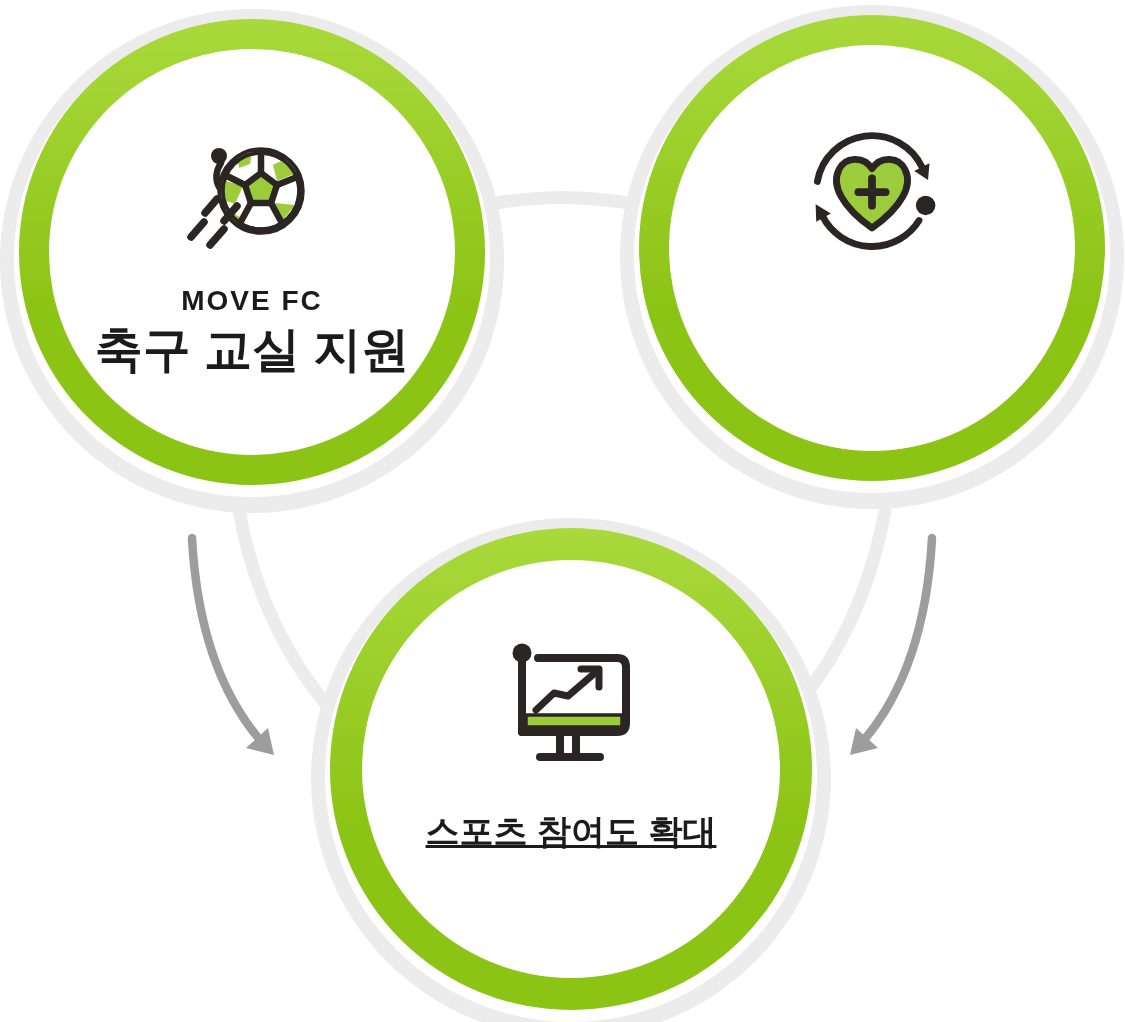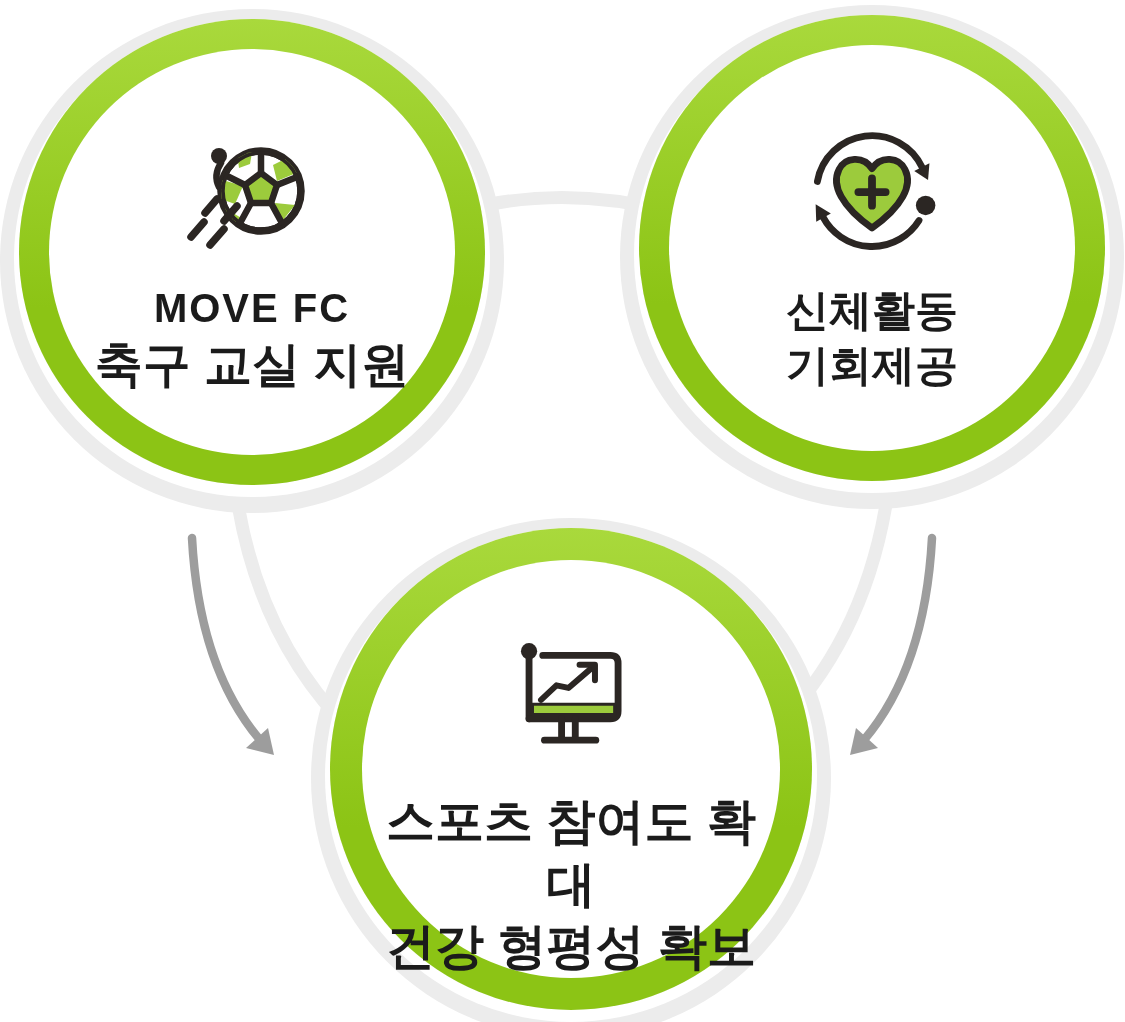--- a/index.html
+++ b/index.html
@@ -27,24 +27,24 @@
   .n3{left:330px;top:528px;width:482px;height:482px;}
   .n3 .node-inner{inset:32px;}
 
   .n1 .icon{margin-top:82px;}
   .n2 .icon{margin-top:74px;}
   .n3 .icon{margin-top:80px;}
   .label{color:var(--text);font-weight:800;line-height:1.28;}
   .n1 .label{margin-top:2px;}
   .n2 .label{margin-top:14px;}
   .n3 .label{margin-top:30px;}
-  .latin{font-size:40px;font-weight:800;letter-spacing:2px;}
+  .latin{font-size:28px;font-weight:800;letter-spacing:2px;}
   .kor{font-size:48px;}
   .n2 .kor{font-size:43px;}
-  .n3 .kor{font-size:49px;}
+  .n3 .kor{font-size:34px;text-decoration:underline;}
 
   
   .sd{stroke:var(--icon_dark);fill:none;stroke-linecap:round;stroke-linejoin:round;}
   .fd{fill:var(--icon_dark);}
   .fg{fill:var(--icon_green);}
   .fgs{fill:var(--icon_green);stroke:var(--icon_dark);stroke-linejoin:round;}
   .ballw{fill:#fff;stroke:var(--icon_dark);}
   .conn{stroke:var(--connector_gray);fill:none;stroke-linecap:round;}
   .arr{stroke:var(--arrow_gray);fill:none;stroke-linecap:round;}
   .arrh{fill:var(--arrow_gray);}
@@ -94,42 +94,37 @@
     <div class="node-inner">
       <svg class="icon" width="146" height="150" viewBox="0 0 150 150">
         <path class="arrc sd" stroke-width="7" d="M 18.9 62.1 A 57 57 0 0 1 126.7 47.9"></path>
         <polygon class="fd" points="132.6,60.6 134,43.5 118.4,51.3"></polygon>
         <path class="sd" stroke-width="7" d="M 123.3 102.2 A 57 57 0 0 1 24.7 98.8"></path>
         <polygon class="fd" points="17.1,85.5 17.7,103.6 32.7,95"></polygon>
         <circle class="fd" cx="130.1" cy="86.8" r="10"></circle>
         <path class="fgs" stroke-width="7" d="M 75 110 C 44 88 33 66 41 50 C 47 37 66 35 75 49 C 84 35 103 37 109 50 C 117 66 106 88 75 110 Z"></path>
         <path class="sd" stroke-width="8" d="M 75 59 V 87 M 61 73 H 89"></path>
       </svg>
-      <div class="label">
-        <div class="kor">신체활동</div>
-        <div class="kor">기회제공</div>
-      </div>
     </div>
   </div>
 
   <div class="node n3">
     <div class="node-inner">
       <svg class="icon" width="150" height="140" viewBox="0 0 150 140">
         <path class="sd" stroke-width="8" d="M 26 16 V 92"></path>
         <circle class="fd" cx="26" cy="13" r="9.5"></circle>
         <path class="sd" stroke-width="8" d="M 42 18 H 121 Q 130 18 130 27 V 83 Q 130 92 121 92 H 26"></path>
         <rect class="fgs" x="30" y="75" width="96" height="12" stroke-width="3.5"></rect>
         <path class="sd" stroke-width="7" d="M 40 70 L 58 53 L 72 56 L 100 32"></path>
         <path class="sd" stroke-width="7" d="M 85 29 H 103 V 47"></path>
         <path class="sd" stroke-width="8" d="M 64 92 V 113 M 80 92 V 113"></path>
         <path class="sd" stroke-width="8" d="M 44 117 H 104"></path>
       </svg>
       <div class="label">
         <div class="kor">스포츠 참여도 확대</div>
-        <div class="kor">건강 형평성 확보</div>
       </div>
     </div>
   </div>
 
   <svg class="overlay" width="1125" height="1022" viewBox="0 0 1125 1022">
     <path class="arr" stroke-width="8.5" d="M 192 538 Q 199 668 260 740"></path>
     <polygon class="arrh" points="274,755 268,728 246,748"></polygon>
     <path class="arr" stroke-width="8.5" d="M 932 538 Q 925 668 864 740"></path>
     <polygon class="arrh" points="850,755 856,728 878,748"></polygon>
   </svg>

